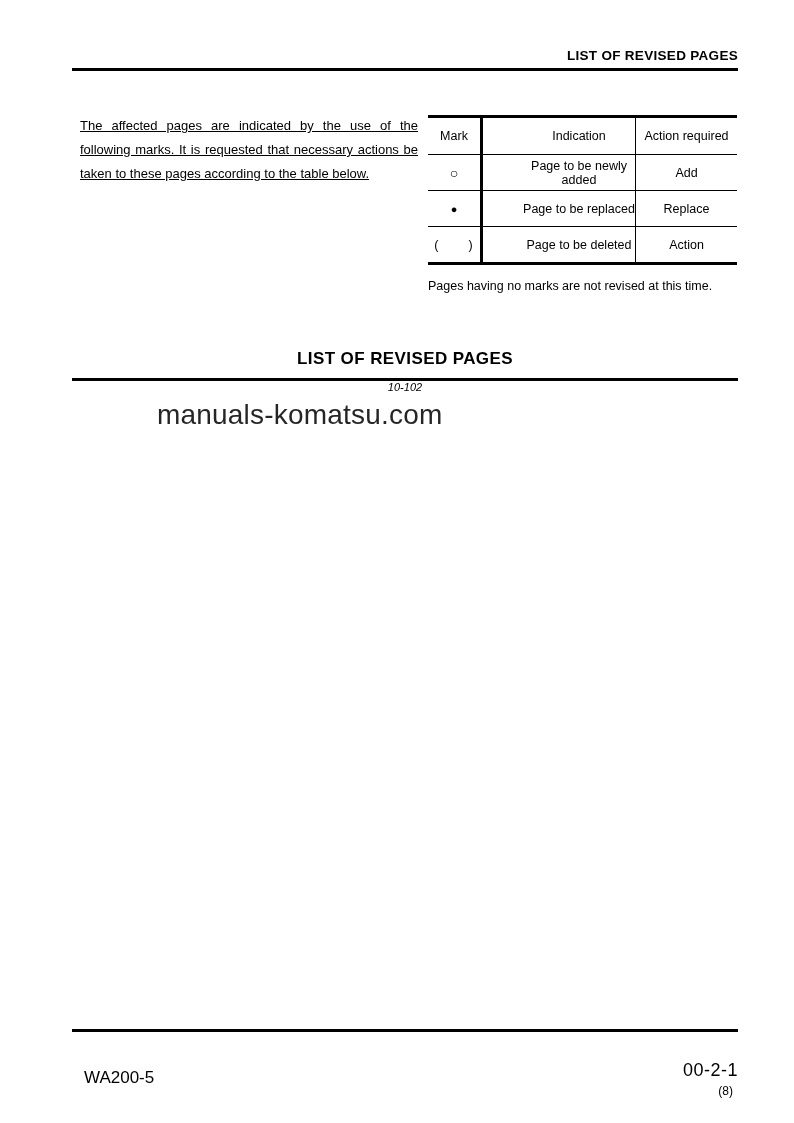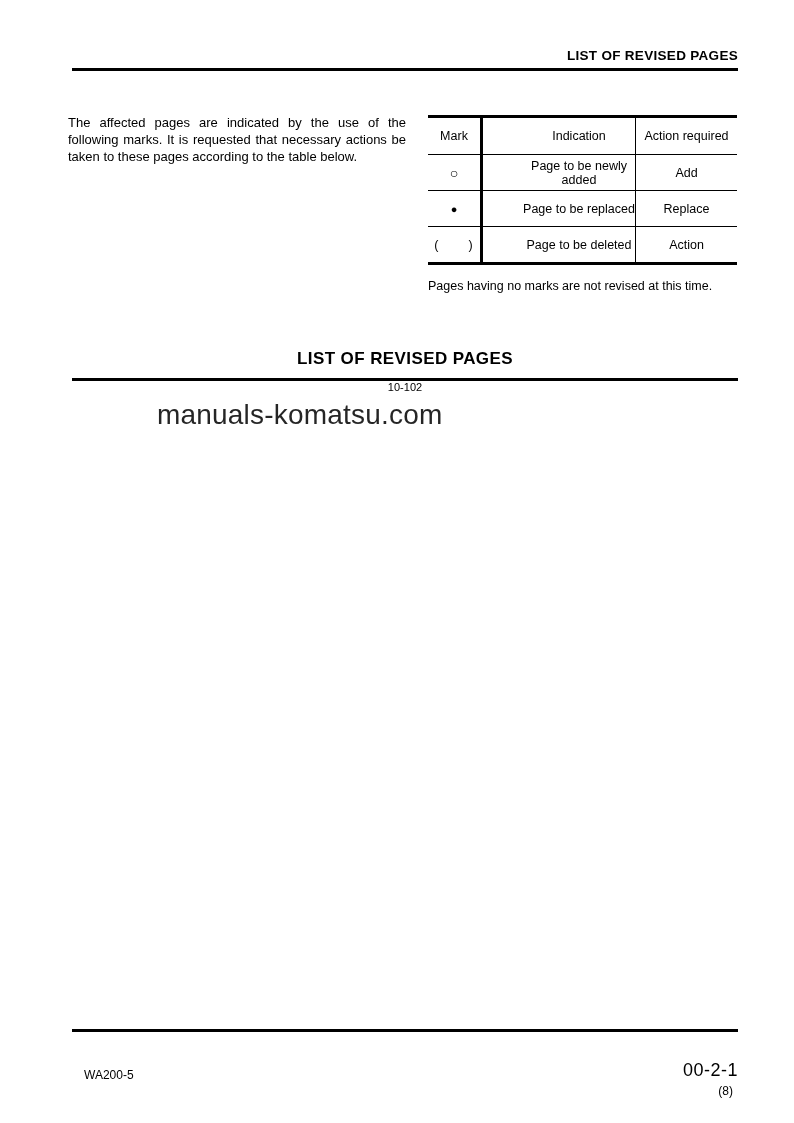--- a/index.html
+++ b/index.html
@@ -8,21 +8,21 @@
     width:794px; height:1123px; position:relative;
     font-family:"Liberation Sans", sans-serif; color:#000;
   }
   .page { position:absolute; inset:0; background:#fff; overflow:hidden; }
 
   
   .doc-header-title { position:absolute; top:48px; right:56px; font-size:13.5px; font-weight:bold; letter-spacing:.3px; }
   .doc-header-rule  { position:absolute; top:68px; left:72px; right:56px; height:3px; background:#000; }
 
   
-  .intro { position:absolute; top:114px; left:68px; width:338px; font-size:13px; line-height:17px; text-align:justify; }
+  .intro { position:absolute; top:114px; left:80px; width:338px; font-size:13px; line-height:24px; text-align:justify;text-decoration:underline; }
 
   
   .marks-table {
     position:absolute; top:115px; left:428px; width:309px;
     display:grid; grid-template-columns:52px 155px 102px;
     border-top:3px solid #000; border-bottom:3px solid #000;
   }
   .mt-cell { display:flex; align-items:center; justify-content:center; height:36px; font-size:12.5px; text-align:center; }
   .mt-cell.c2 { border-left:3px solid #000;padding-left:40px; }
   .mt-cell.c3 { border-left:1px solid #000; }
@@ -35,21 +35,21 @@
   
   .main-title { position:absolute; top:349px; left:72px; width:666px; text-align:center; font-size:17px; font-weight:bold; letter-spacing:.4px; }
 
   
   .main-table {
     position:absolute; top:378px; left:72px; width:666px;
     border-top:3px solid #000; border-bottom:3px solid #000;
     display:flex; background:#fff;
   }
   .group { flex:1 1 20%; min-width:0; }
-  .group + .group { border-left:4px solid #701a75; }
+  .group + .group { border-left:4px solid #701a75;font-style:italic; }
   .ghead {
     height:28px; border-bottom:3px solid #000;
     display:grid; grid-template-columns:40px 1fr 44px; align-items:center;
     padding:0 3px 0 6px; font-size:10.5px;
   }
   .h-mark { text-align:left; }
   .h-page { text-align:center; }
   .h-time { text-align:right; line-height:1.12; }
   .trow {
     height:21.4px; display:grid; grid-template-columns:40px 1fr 44px;
@@ -61,21 +61,21 @@
   .tcell.time { text-align:center; }
 
   
   .watermark {
     position:absolute; top:399px; left:157px; z-index:5;
     font-size:28px; font-weight:400; letter-spacing:.2px;
     color:rgba(18,18,18,.92); pointer-events:none;
   }
 
   
-  .footer-left  { position:absolute; top:1068px; left:84px;  font-size:12px;text-align:right; }
+  .footer-left  { position:absolute; top:1068px; left:84px;  font-size:17px;text-align:right; }
   .footer-right { position:absolute; top:1060px; right:56px; font-size:18px; letter-spacing:.5px; }
   .footer-right-sub { position:absolute; top:1084px; right:61px; font-size:12px; }
 </style>
 </head>
 <body>
 
 <div class="page">
 
   <div class="doc-header-title">LIST OF REVISED PAGES</div>
   <div class="doc-header-rule"></div>

